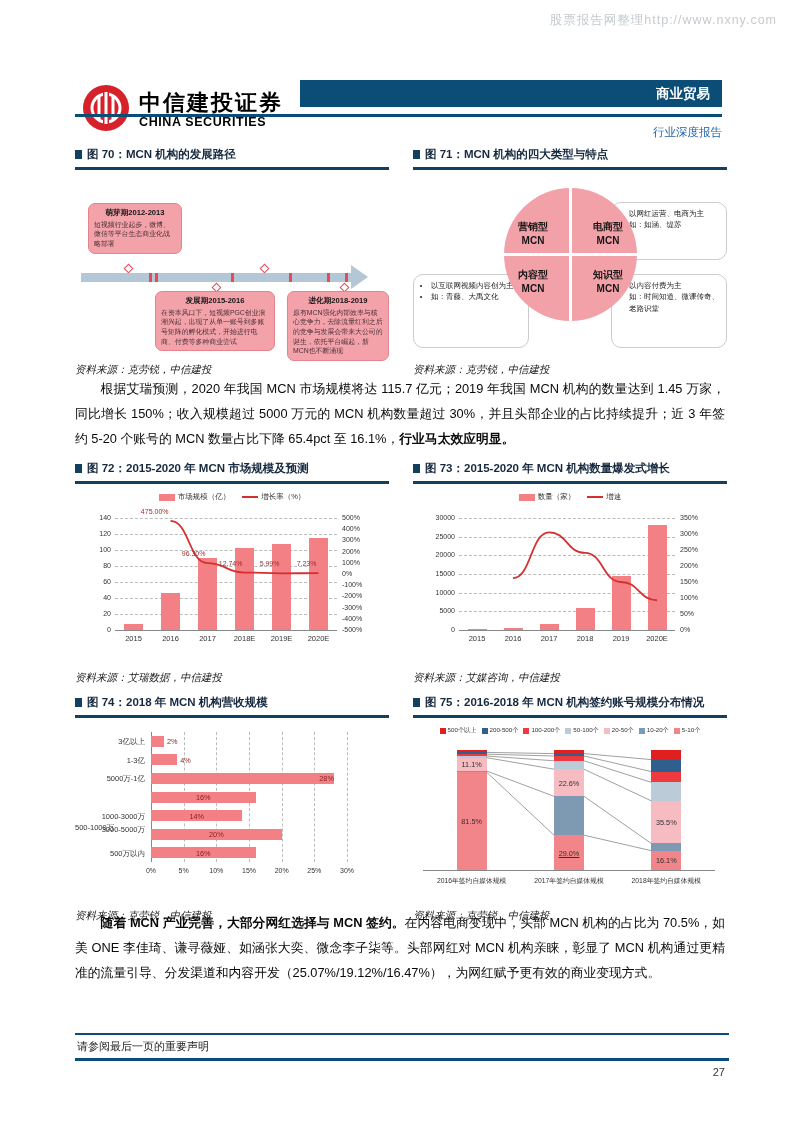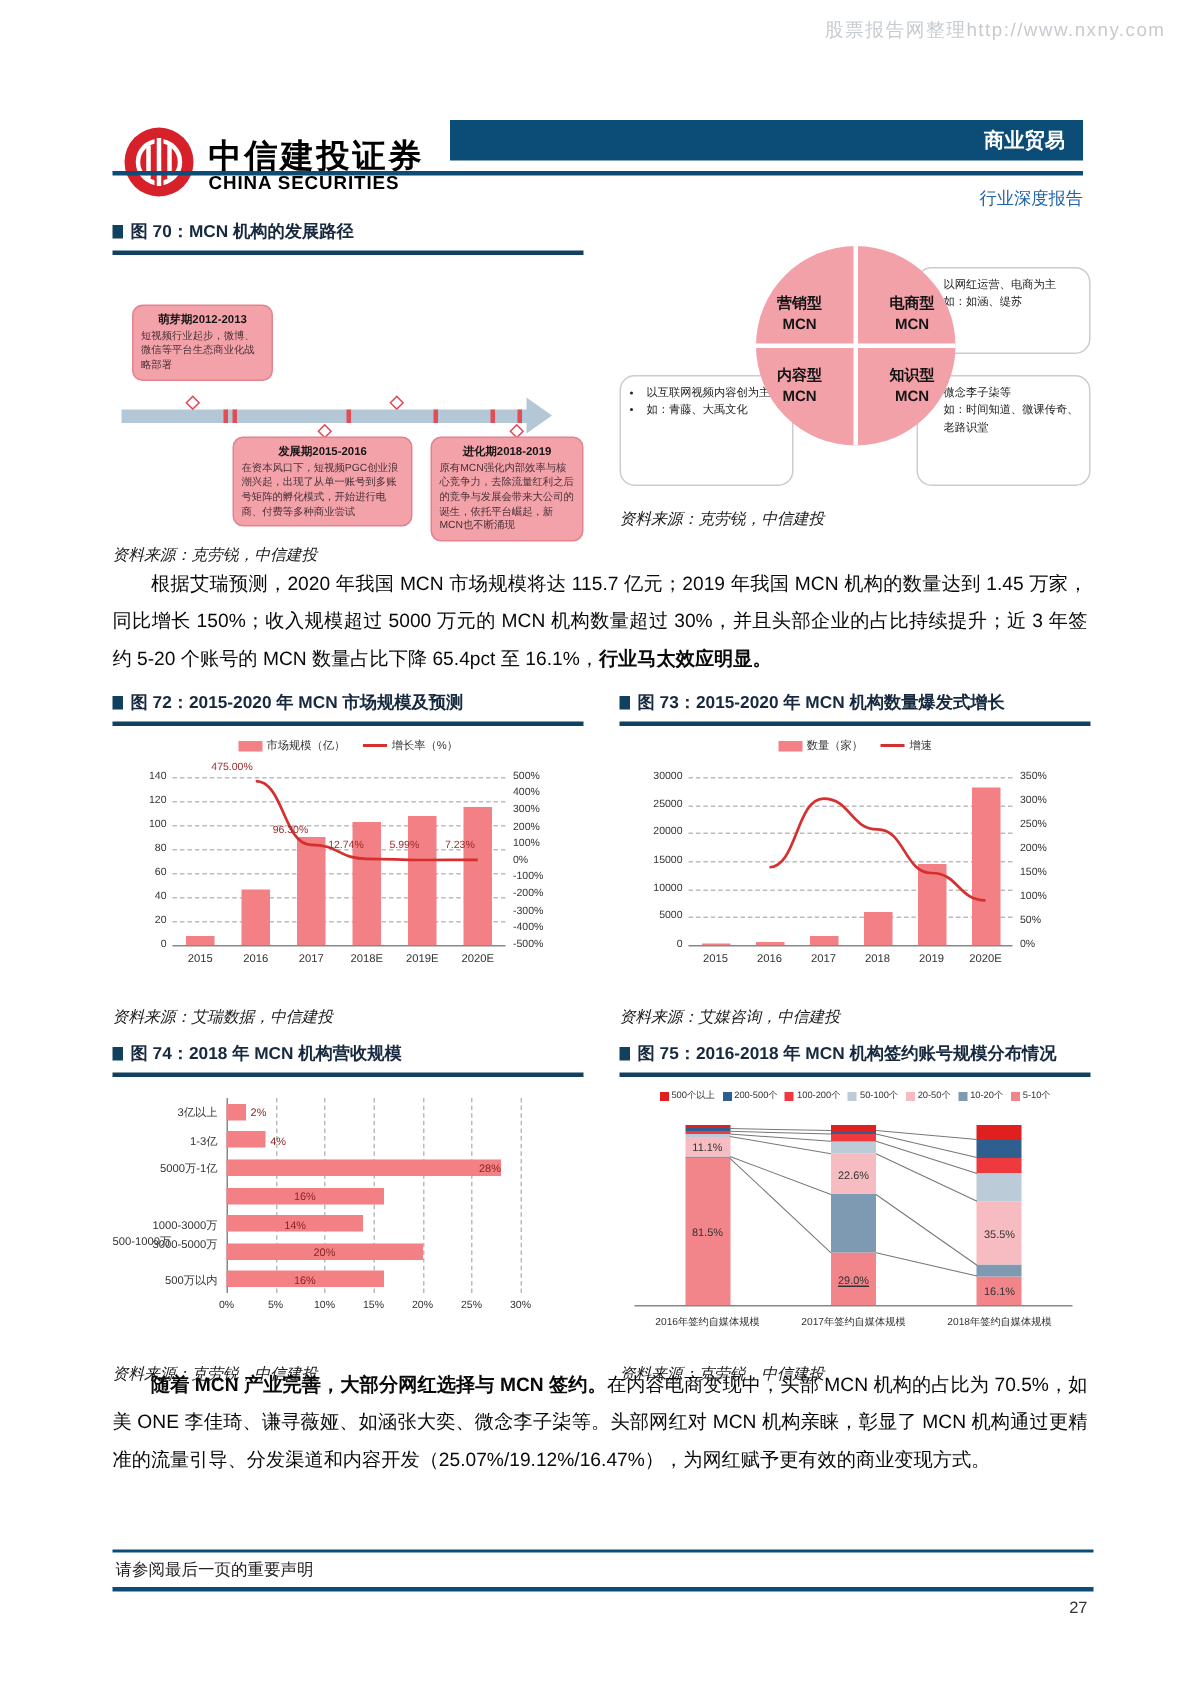--- a/index.html
+++ b/index.html
@@ -123,36 +123,40 @@
       </div>
       <div class="tl-box" style="left:212px;top:113px;width:102px;">
         <h4>进化期2018-2019</h4>
         <span>原有MCN强化内部效率与核心竞争力，去除流量红利之后的竞争与发展会带来大公司的诞生，依托平台崛起，新MCN也不断涌现</span>
       </div>
     </div>
     <div class="fig-source">资料来源：克劳锐，中信建投</div>
   </div>
 
   <div class="fig" style="left:413px;top:146px;">
+    <div class="fig-title">
+      <span class="sq"></span>
+      <span>图 71：MCN 机构的四大类型与特点</span>
+    </div>
     <div class="fig-body" style="height:176px;">
       <div class="q-box" style="left:198px;top:24px;width:116px;min-height:58px;">
         <ul>
             <li>以网红运营、电商为主</li>
             <li>如：如涵、缇苏</li>
           </ul>
       </div>
       <div class="q-box" style="left:0;top:96px;width:116px;min-height:74px;">
         <ul>
             <li>以互联网视频内容创为主</li>
             <li>如：青藤、大禹文化</li>
           </ul>
       </div>
       <div class="q-box" style="left:198px;top:96px;width:116px;min-height:74px;">
         <ul>
-            <li>微念李子柒等</li>
+            <li>以内容付费为主</li>
             <li>如：时间知道、微课传奇、老路识堂</li>
           </ul>
       </div>
       <div class="q-circle"></div>
       <div class="q-cross-v"></div>
       <div class="q-cross-h"></div>
       <div class="q-label q-tl">
         <span>营销型</span><br><span>MCN</span>
       </div>
       <div class="q-label q-tr">

